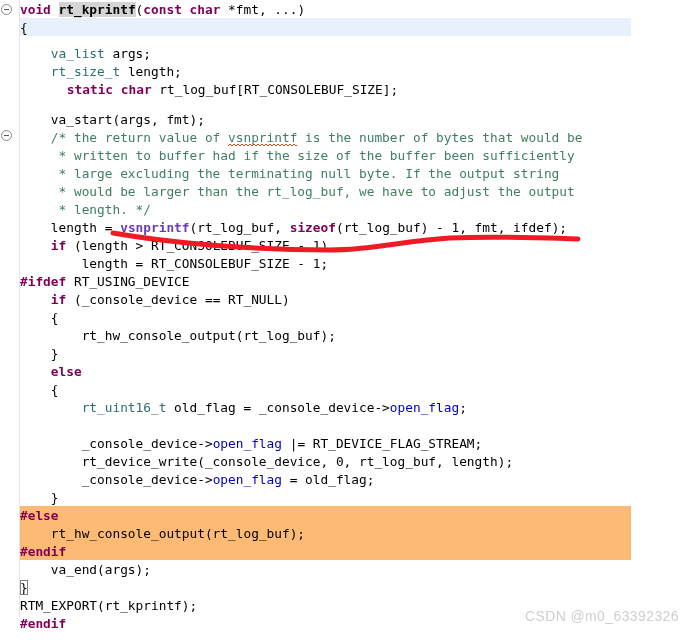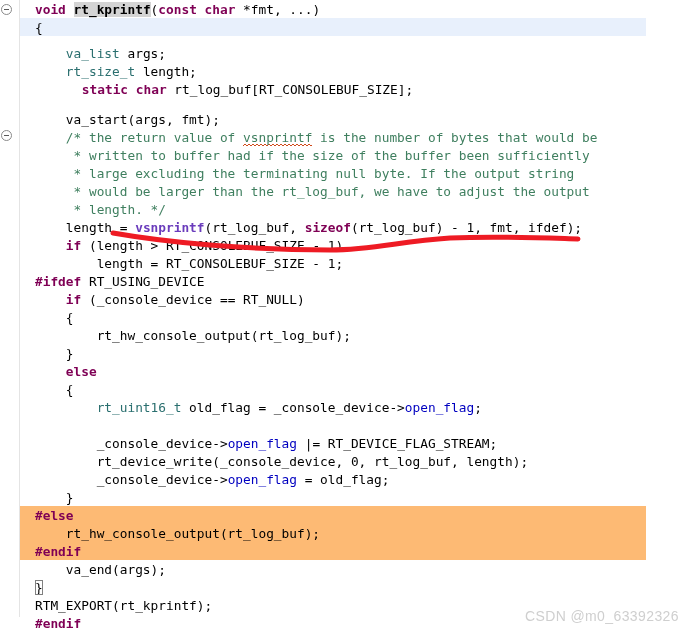--- a/index.html
+++ b/index.html
@@ -61,21 +61,21 @@
   .code-surface {
     position: absolute;
     left: 0;
     top: 0;
     width: 687px;
     height: 643px;
     z-index: 2;
   }
   .line {
     position: absolute;
-    left: 15px;
+    left: 0;
     width: 631px;
     height: 18px;
     white-space: pre;
     box-sizing: border-box;
   }
   .line .txt {
     position: absolute;
     left: 20px;
     top: 1px;
     white-space: pre;

